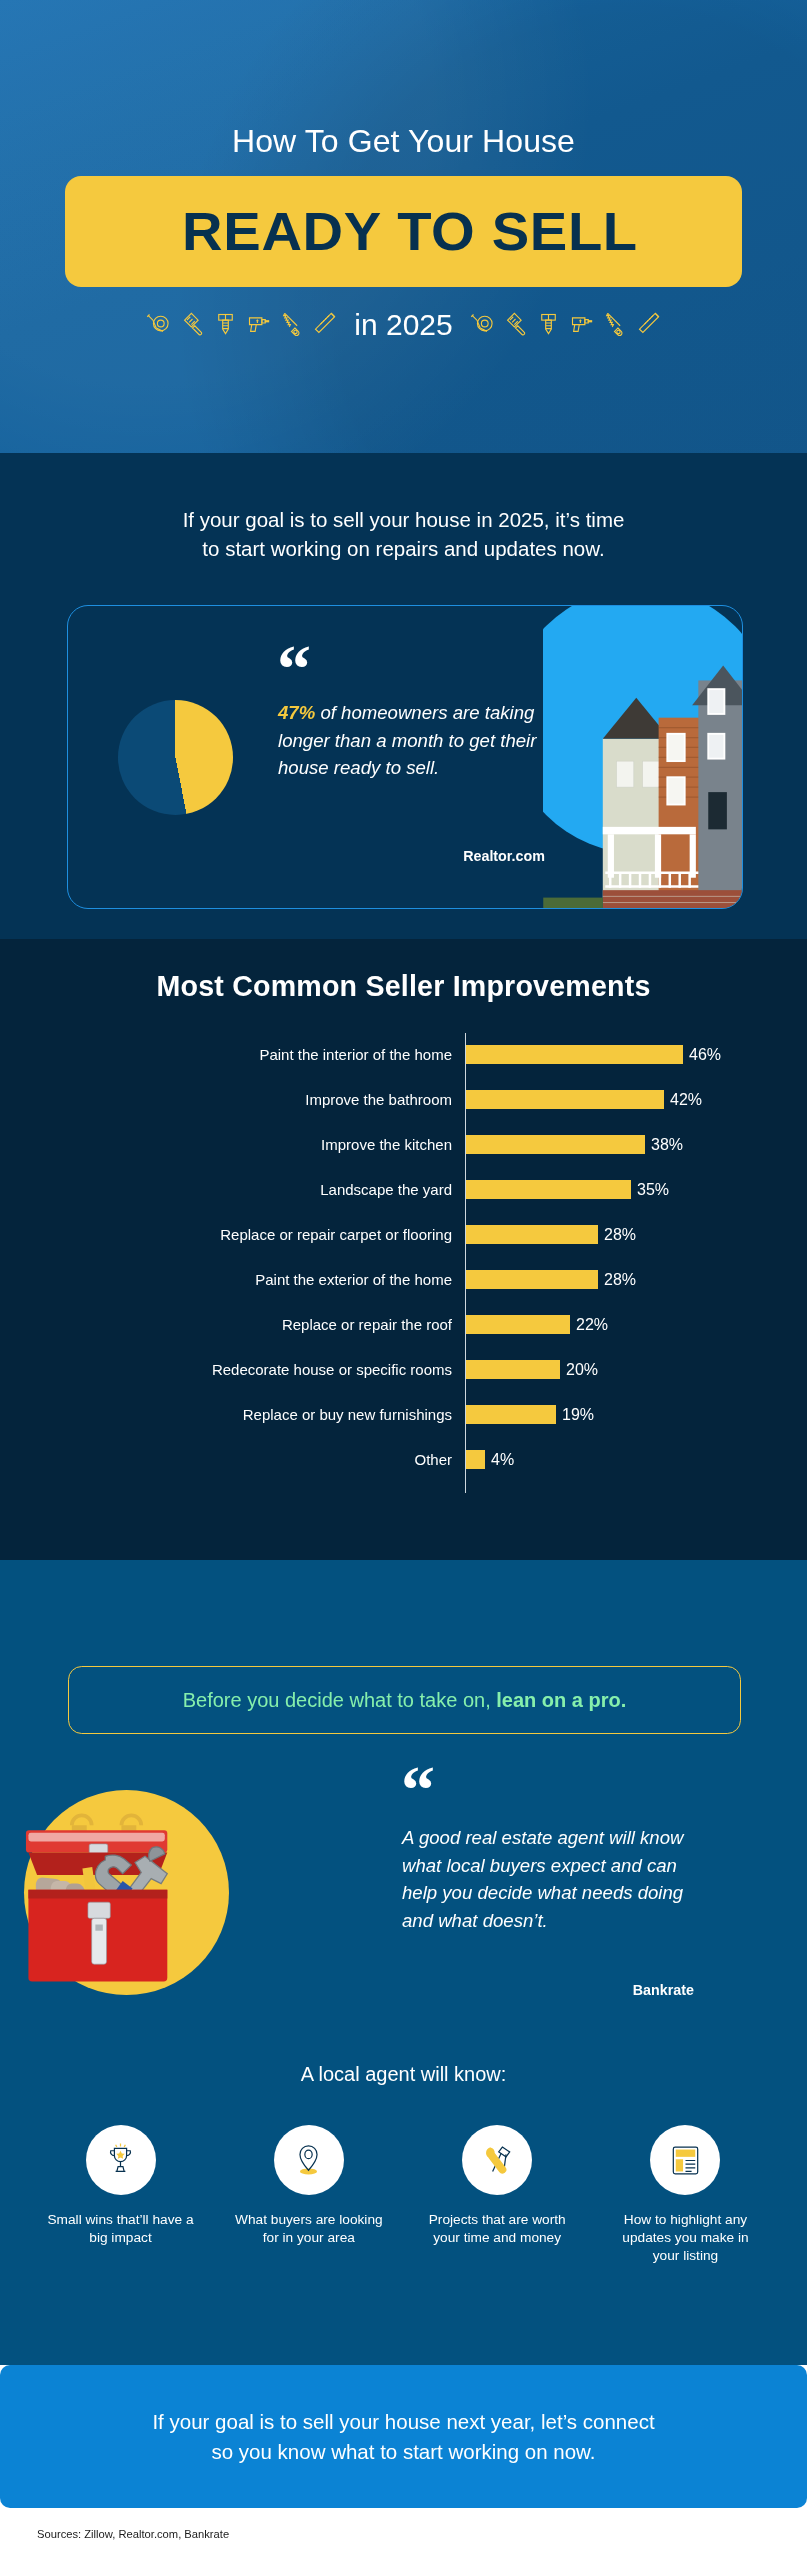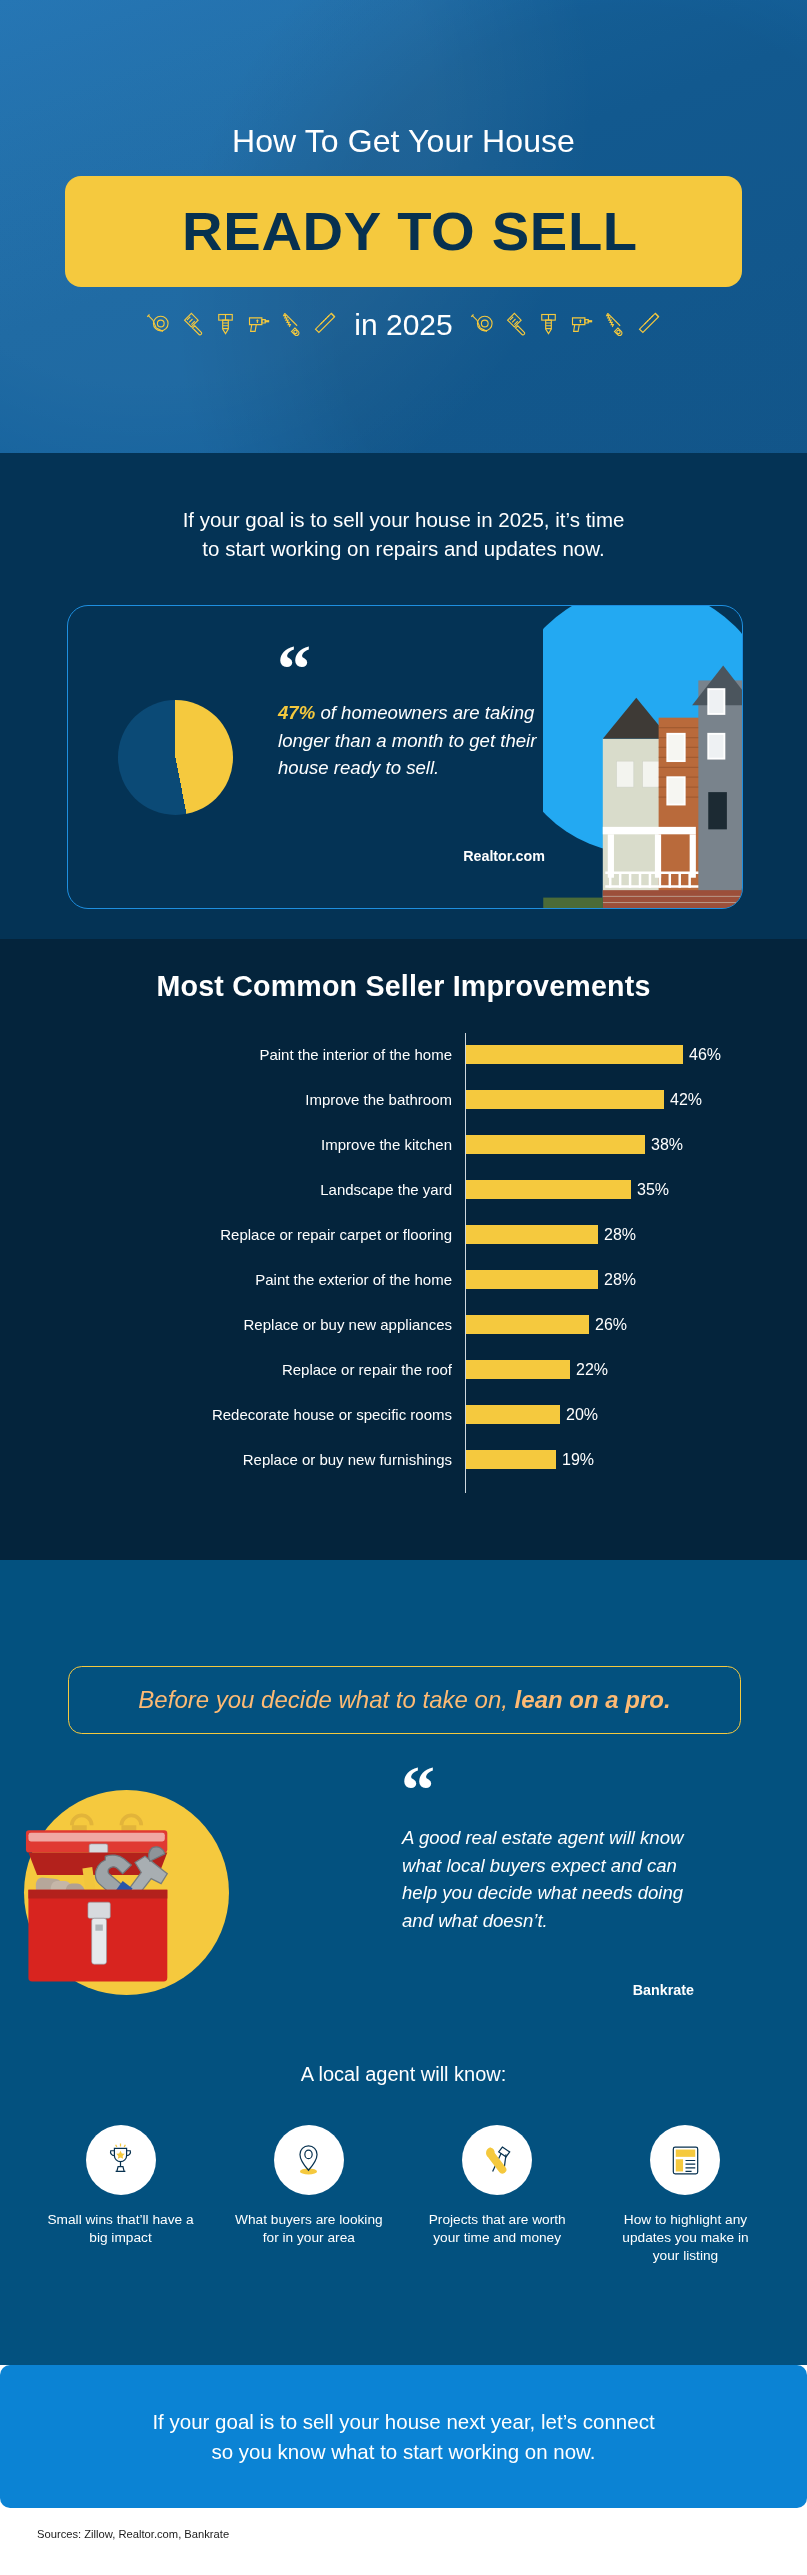--- a/index.html
+++ b/index.html
@@ -114,21 +114,21 @@
   
   .midblue{
     position:absolute; left:0; top:1560px; width:807px; height:805px;
     background:#03517f;
   }
   .pro-box{
     position:absolute; left:68px; top:106px; width:673px; height:68px;
     border:1.9px solid #f5c93e; border-radius:13.7px;
     display:flex; align-items:center; justify-content:center;
   }
-  .pro-text{ color:#fdba74; font-size:24px;font-style:italic; }
+  .pro-text{ color:#86efac; font-size:20px; }
   .pro-text b{ font-weight:bold; }
 
   
   .tb-circle{
     position:absolute; left:23.6px; top:230px; width:205px; height:205px;
     border-radius:50%; background:#f5c93e;
   }
   .toolbox{ position:absolute; left:12.4px; top:243px; width:199px; height:186px; }
   .q2mark{
     position:absolute; left:401px; top:206px;
@@ -354,38 +354,38 @@
         <div class="blabel">Replace or repair carpet or flooring</div>
         <div class="bbar" style="width: 132px; background: rgb(245, 201, 62);"></div>
         <div class="bval" style="left: 604px;">28%</div>
       </div>
       <div class="brow">
         <div class="blabel">Paint the exterior of the home</div>
         <div class="bbar" style="width: 132px; background: rgb(245, 201, 62);"></div>
         <div class="bval" style="left: 604px;">28%</div>
       </div>
       <div class="brow">
-        <div class="blabel">Replace or buy new appliances</div>
-        <div class="bbar" style="width: 123px; background: rgb(245, 201, 62);"></div>
-        <div class="bval" style="left: 595px;">26%</div>
-      </div>
-      <div class="brow">
         <div class="blabel">Replace or repair the roof</div>
         <div class="bbar" style="width: 104px; background: rgb(245, 201, 62);"></div>
         <div class="bval" style="left: 576px;">22%</div>
       </div>
       <div class="brow">
         <div class="blabel">Redecorate house or specific rooms</div>
         <div class="bbar" style="width: 94px; background: rgb(245, 201, 62);"></div>
         <div class="bval" style="left: 566px;">20%</div>
       </div>
       <div class="brow">
         <div class="blabel">Replace or buy new furnishings</div>
         <div class="bbar" style="width: 90px; background: rgb(245, 201, 62);"></div>
         <div class="bval" style="left: 562px;">19%</div>
+      </div>
+      <div class="brow">
+        <div class="blabel">Other</div>
+        <div class="bbar" style="width: 19px; background: rgb(245, 201, 62);"></div>
+        <div class="bval" style="left: 491px;">4%</div>
       </div>
     </div>
 </div>
 
 <div class="midblue">
 
   <div class="pro-box">
     <div class="pro-text"><span>Before you decide what to take on, </span><b>lean on a pro.</b></div>
   </div>
 

